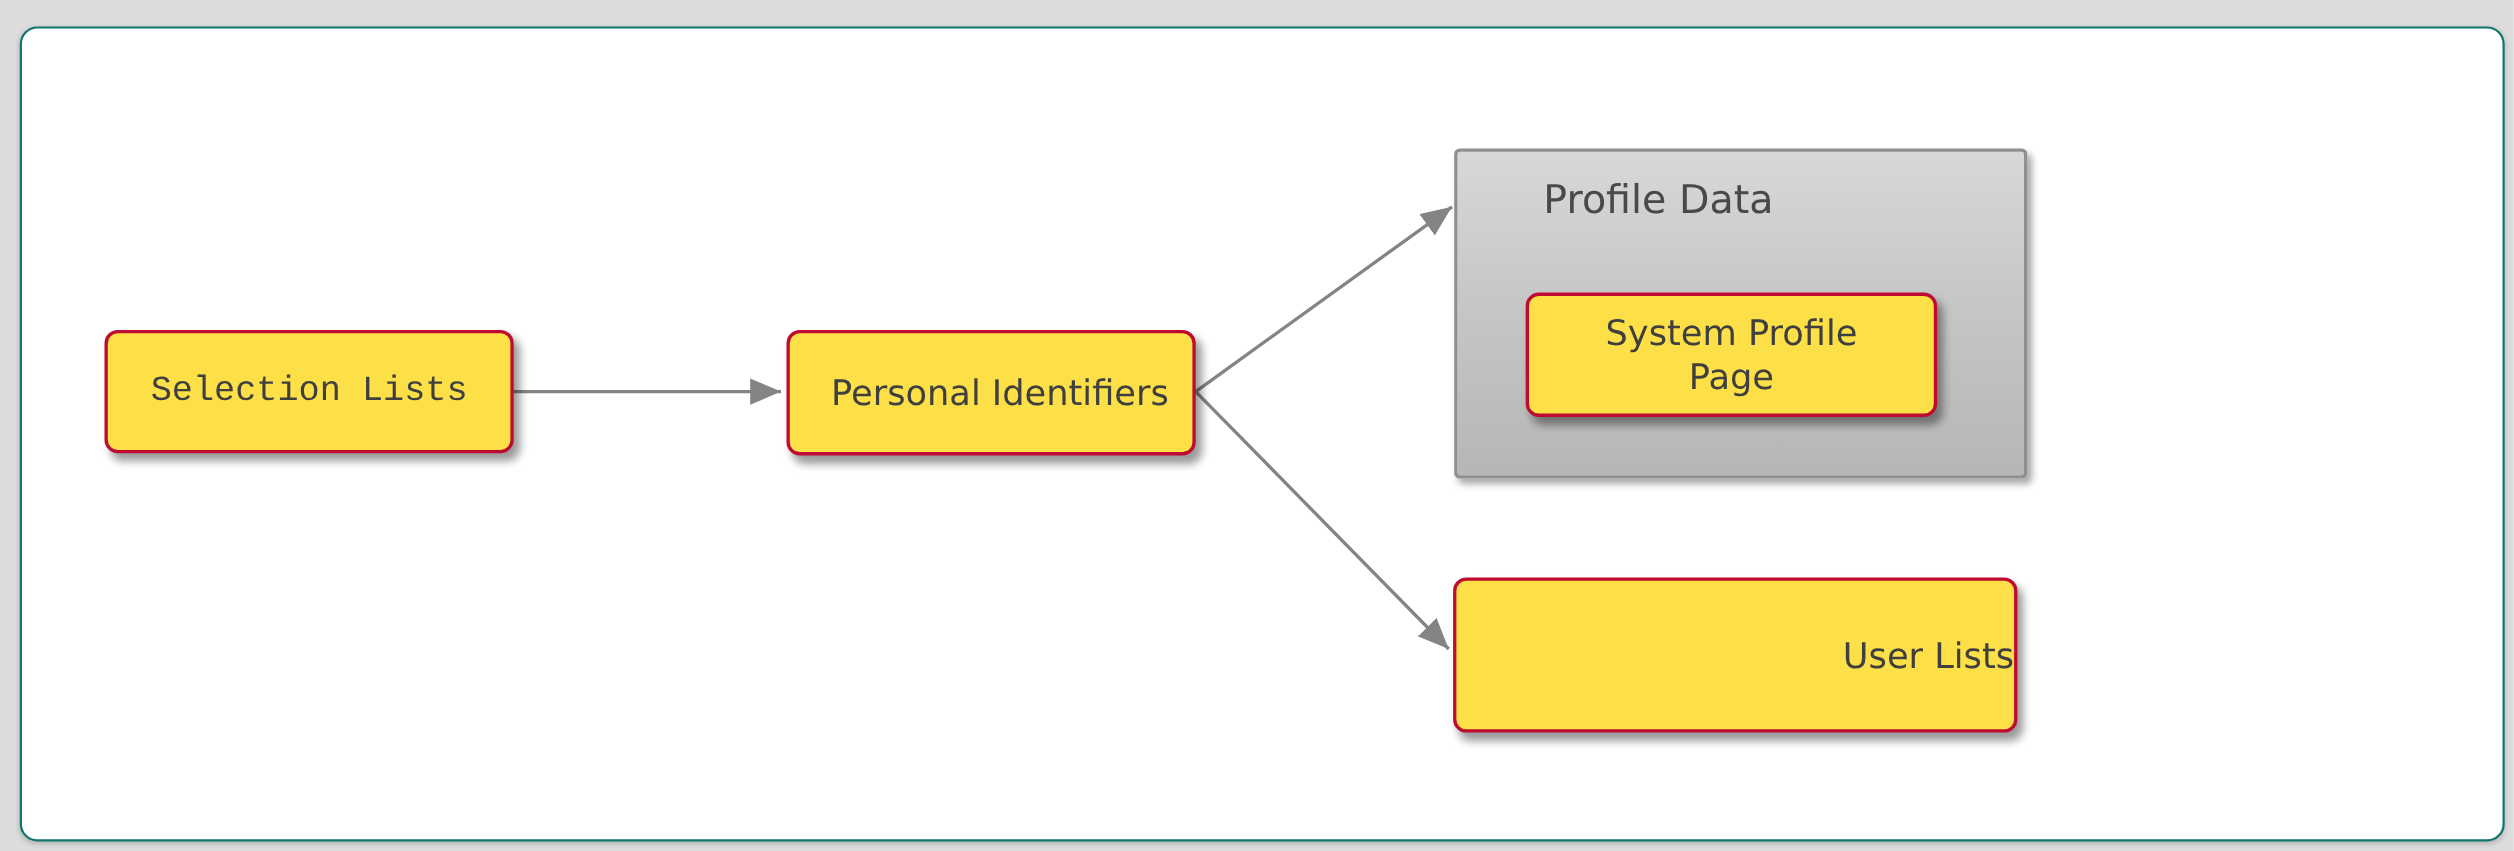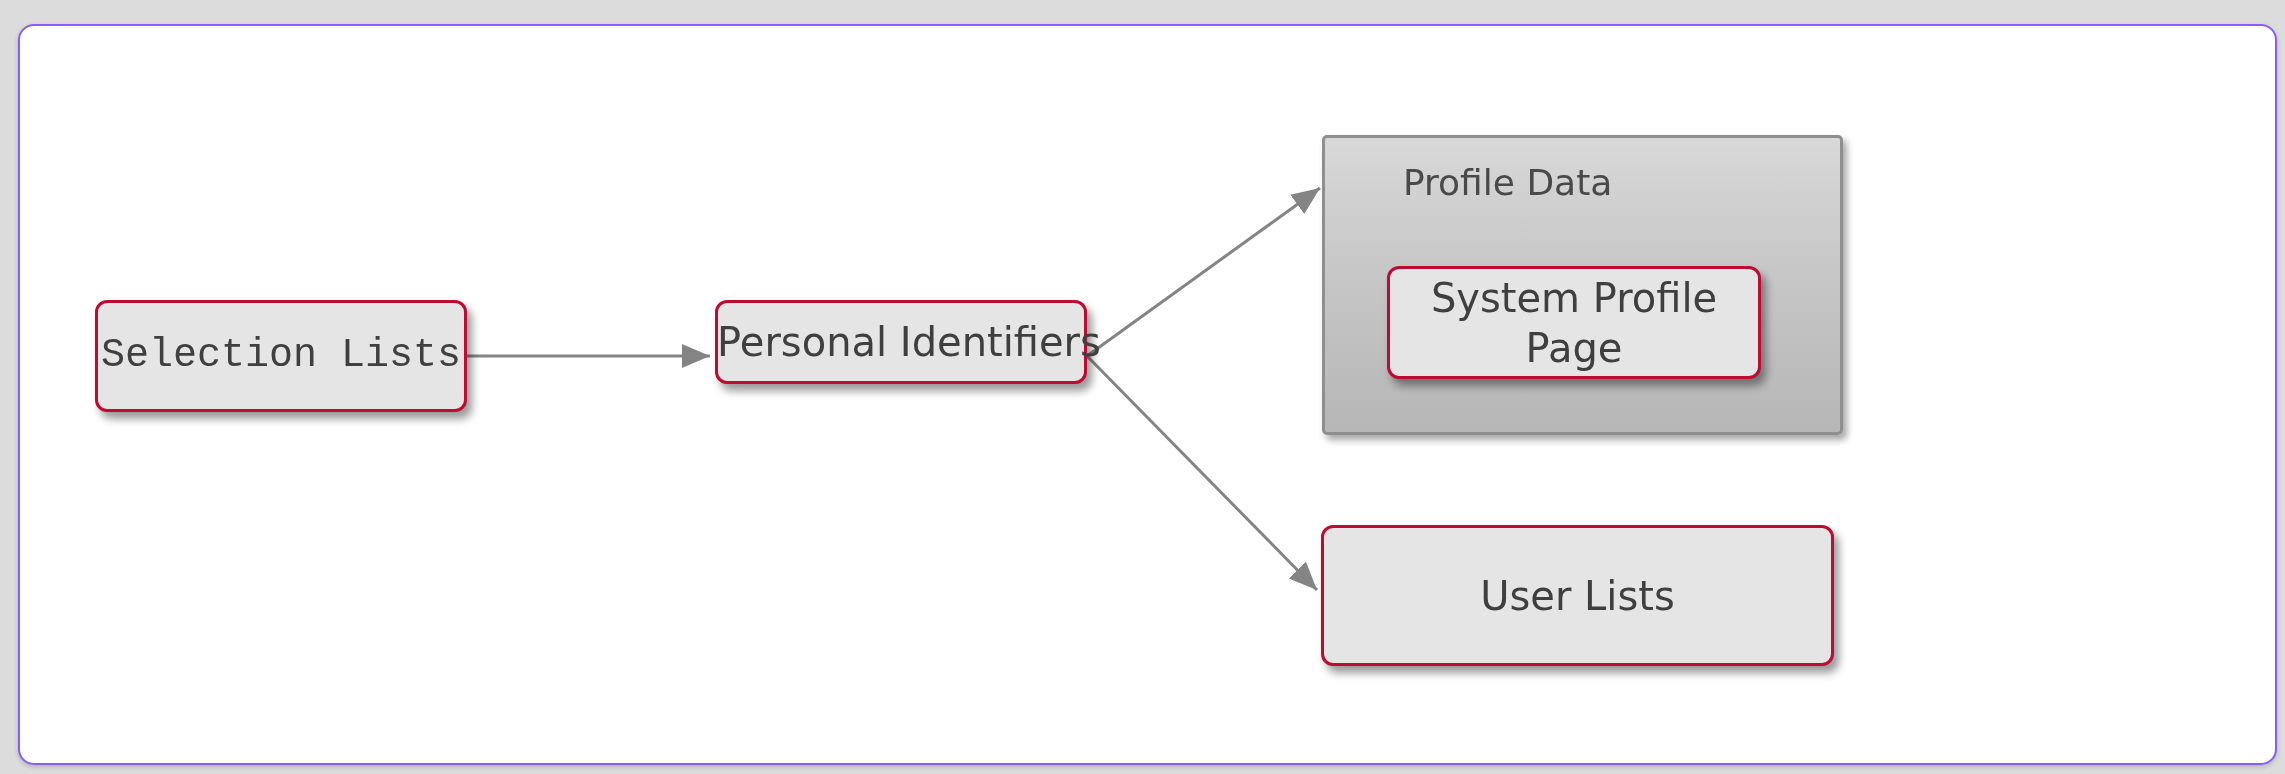--- a/index.html
+++ b/index.html
@@ -11,42 +11,42 @@
     font-family: "DejaVu Sans", "Liberation Sans", sans-serif;
     overflow: hidden;
   }
   .canvas {
     position: absolute;
     left: 18px;
     top: 24px;
     width: 2255px;
     height: 737px;
     background: #ffffff;
-    border: 2px solid #8b5cf6;
+    border: 2px solid #0f766e;
     border-radius: 16px;
     box-shadow: 0 2px 5px rgba(0,0,0,0.18);
   }
   .edges-layer {
     position: absolute;
     left: 0; top: 0;
     width: 100%; height: 100%;
     pointer-events: none;
   }
   .node {
     position: absolute;
-    background: #e5e5e5;
+    background: #fde047;
     border: 3px solid #be0b31;
     border-radius: 12px;
     box-shadow: 5px 7px 8px rgba(0,0,0,0.40);
     display: flex;
     align-items: center;
     justify-content: center;
     text-align: center;
     color: #3f3f3f;
-    font-size: 40px;
+    font-size: 32px;
     line-height: 1.25;
     box-sizing: border-box;
   }
   .node .label { white-space: nowrap; }
   .node .label.wrap { white-space: normal; max-width: 310px; }
   .container-node {
     position: absolute;
     background: linear-gradient(to bottom, #d8d8d8 0%, #c7c7c7 45%, #b6b6b6 100%);
     border: 3px solid #8f8f8f;
     border-radius: 5px;
@@ -79,25 +79,25 @@
   </svg>
 
   <div class="container-node" style="left:1302px; top:109px; width:521px; height:300px;">
     <span class="container-title">Profile Data</span>
   </div>
 
   <div class="node" style="left:75px; top:274px; width:372px; height:112px;font-family:Liberation Mono, monospace;">
     <span class="label">Selection Lists</span>
   </div>
 
-  <div class="node" style="left:695px; top:274px; width:372px; height:84px;padding-left:16px;">
+  <div class="node" style="left:695px; top:274px; width:372px; height:114px;padding-left:16px;">
     <span class="label">Personal Identifiers</span>
   </div>
 
   <div class="node" style="left:1367px; top:240px; width:374px; height:113px;">
     <span class="label wrap">System Profile Page</span>
   </div>
 
-  <div class="node" style="left:1301px; top:499px; width:513px; height:141px;">
+  <div class="node" style="left:1301px; top:499px; width:513px; height:141px;justify-content:flex-end;">
     <span class="label">User Lists</span>
   </div>
 
 </div>
 
 </body></html>

